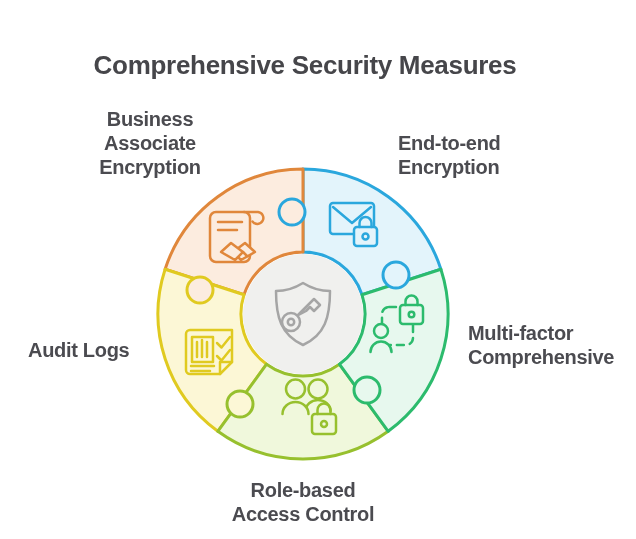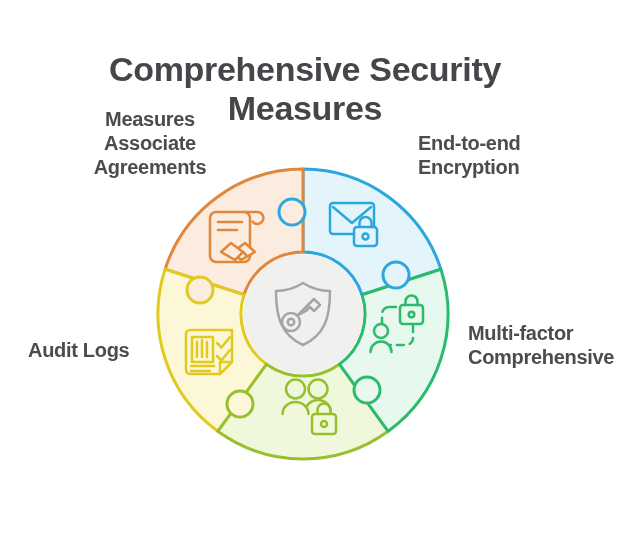--- a/index.html
+++ b/index.html
@@ -2,28 +2,28 @@
 <html><head>
 <meta charset="utf-8">
 <style>
   html,body{margin:0;padding:0;background:#ffffff;}
   .stage{
     position:relative;width:636px;height:539px;background:#ffffff;
     font-family:"Liberation Sans", sans-serif;overflow:hidden;
   }
   .title{
     position:absolute;left:55px;top:50px;width:500px;text-align:center;
-    font-size:34px;font-weight:bold;color:#46464a;letter-spacing:-0.3px;
+    font-size:26px;font-weight:bold;color:#46464a;letter-spacing:-0.3px;
   }
   .label{
     position:absolute;font-size:20px;font-weight:bold;color:#4b4b50;
     line-height:24px;letter-spacing:-0.3px;
   }
   .label-baa{left:85px;top:107px;width:130px;text-align:center;}
-  .label-e2e{left:398px;top:131px;width:150px;text-align:left;margin-left:20px;}
+  .label-e2e{left:398px;top:131px;width:150px;text-align:left;}
   .label-mfa{left:468px;top:321px;width:165px;text-align:left;}
   .label-audit{left:28px;top:338px;width:110px;text-align:left;}
   .label-rbac{left:220px;top:478px;width:166px;text-align:center;}
   svg{position:absolute;left:0;top:0;}
   .piece{stroke-width:3;stroke-linejoin:round;}
   .knob{stroke-width:3;}
   .icon{stroke-width:2.5;fill:none;stroke-linecap:round;stroke-linejoin:round;}
 </style>
 </head>
 <body>
@@ -100,18 +100,19 @@
       <path d="M197 342 V357"></path>
       <path d="M202 340 V357"></path>
       <path d="M207 342 V357"></path>
       <path d="M217 343 l4.5 4.5 L230 337"></path>
       <path d="M217 356 l4.5 4.5 L230 350"></path>
       <path d="M191 366 H214"></path>
       <path d="M191 371 H210"></path>
     </g>
   </svg>
 
-  <div class="label label-baa">Measures Associate Agreements</div>
+  <div class="label label-baa">Business Associate Encryption</div>
   <div class="label label-e2e">End-to-end Encryption</div>
   <div class="label label-mfa">Multi-factor Comprehensive</div>
+  <div class="label label-rbac">Role-based Access Control</div>
   <div class="label label-audit">Audit Logs</div>
 
 </div>
 
 </body></html>

